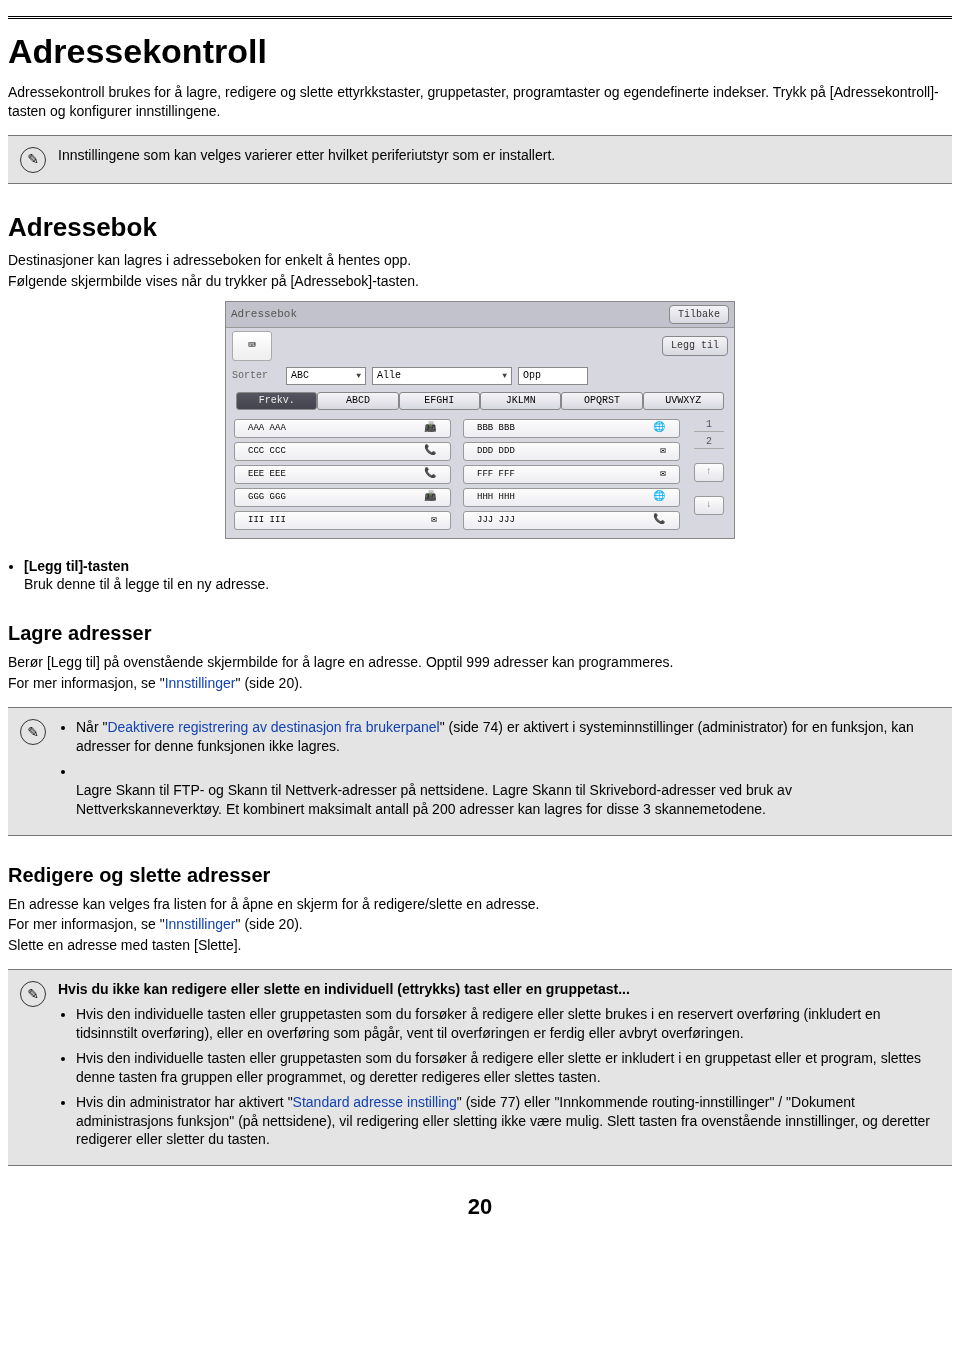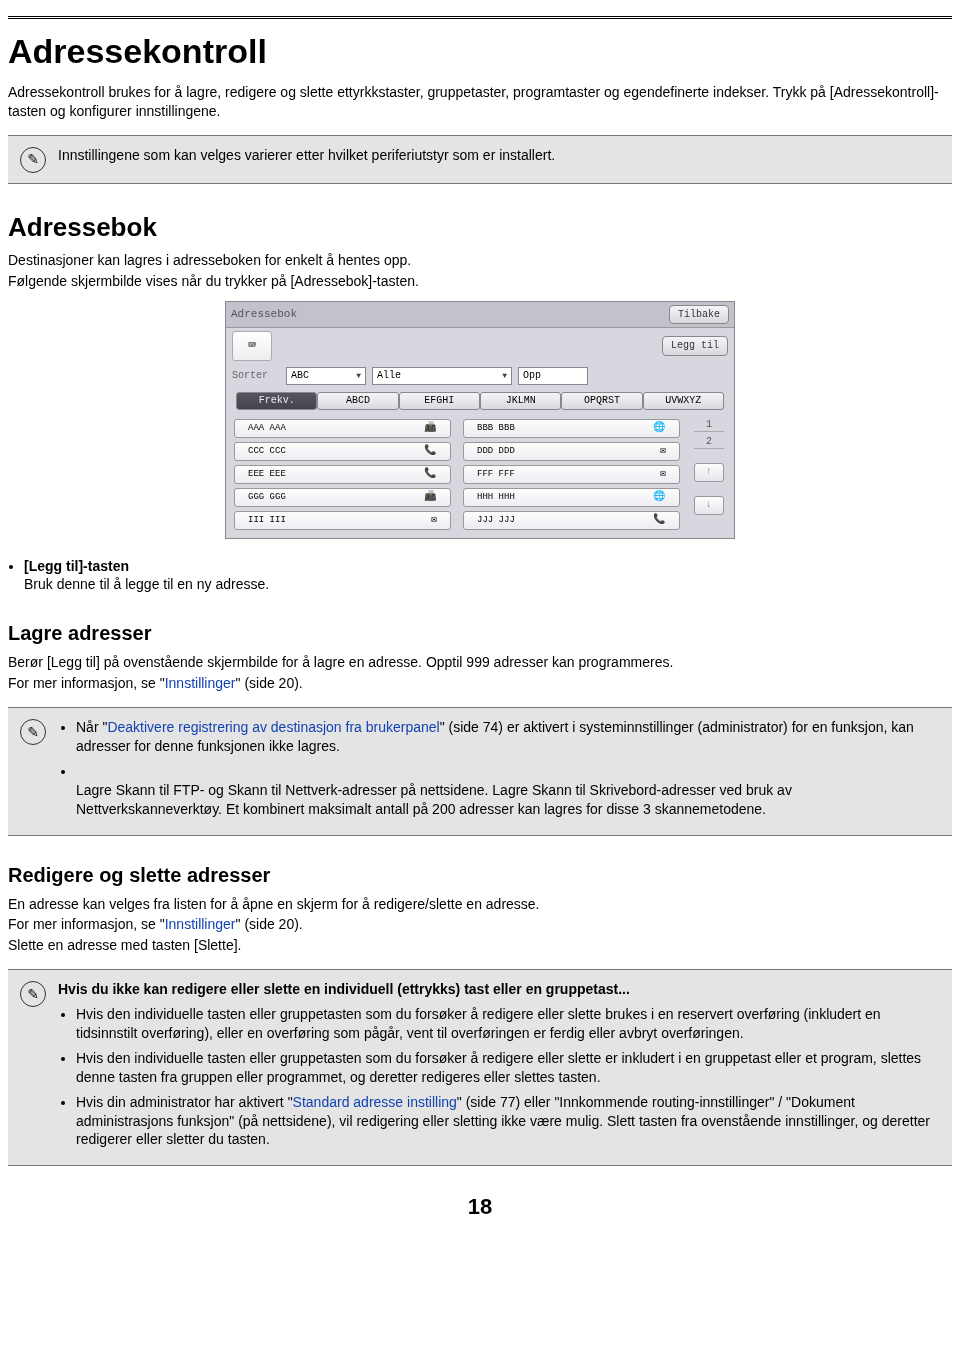--- a/index.html
+++ b/index.html
@@ -258,13 +258,13 @@
     <ul>
       <li>Hvis den individuelle tasten eller gruppetasten som du forsøker å redigere eller slette brukes i en reservert overføring (inkludert en tidsinnstilt overføring), eller en overføring som pågår, vent til overføringen er ferdig eller avbryt overføringen.</li>
       <li>Hvis den individuelle tasten eller gruppetasten som du forsøker å redigere eller slette er inkludert i en gruppetast eller et program, slettes denne tasten fra gruppen eller programmet, og deretter redigeres eller slettes tasten.</li>
       <li>
         <span>Hvis din administrator har aktivert "</span><span class="link-blue">Standard adresse instilling</span><span>" (side 77) eller "Innkommende routing-innstillinger" / "Dokument administrasjons funksjon" (på nettsidene), vil redigering eller sletting ikke være mulig. Slett tasten fra ovenstående innstillinger, og deretter redigerer eller sletter du tasten.</span>
       </li>
     </ul>
   </div>
 </div>
 
-<div class="page-num">18</div>
+<div class="page-num">20</div>
 
 </body></html>

